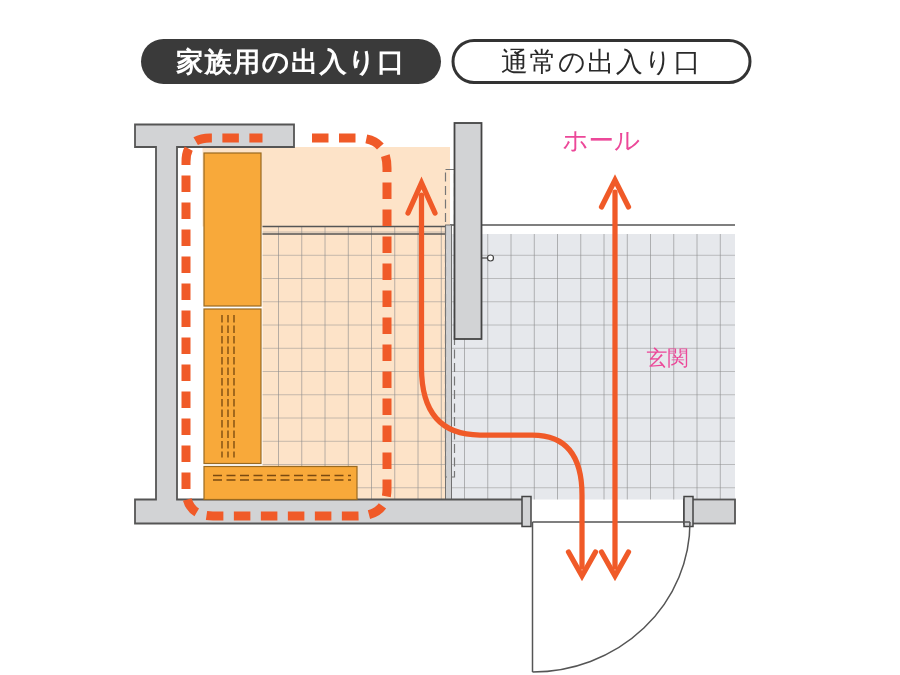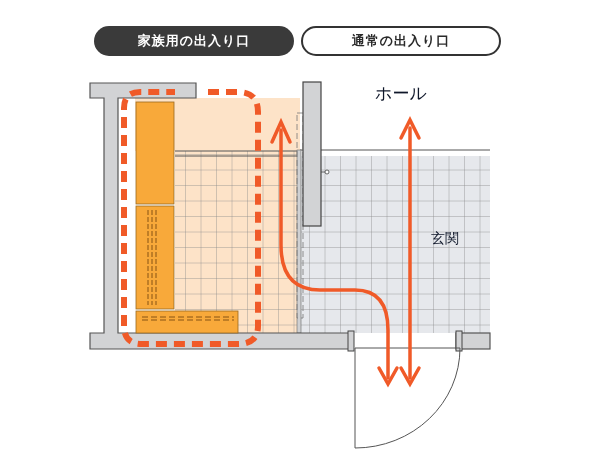--- a/index.html
+++ b/index.html
@@ -1,26 +1,26 @@
 <!DOCTYPE html>
 <html><head>
 <meta charset="utf-8">
 <style>
   html, body { margin: 0; padding: 0; background: #ffffff; }
   body { width: 600px; height: 450px; position: relative; overflow: hidden;
          font-family: "DejaVu Sans", sans-serif; }
   .label-pill {
     position: absolute; top: 26px; height: 30px; border-radius: 15px;
     display: flex; align-items: center; justify-content: center;
-    font-size: 13px; font-weight: bold; box-sizing: border-box; letter-spacing: 1px;
+    font-size: 18px; font-weight: bold; box-sizing: border-box; letter-spacing: 1px;
   }
   #pill-family { left: 94px; width: 200px; background: #3a3a3a; color: #ffffff; }
   #pill-normal { left: 301px; width: 200px; background: #ffffff; color: #2a2a2a;
-                 border: 2.5px solid #333333; font-weight: bold; }
-  .room-label { position: absolute; font-size: 17px; color: #0f172a; }
+                 border: 2.5px solid #333333; font-weight: normal; }
+  .room-label { position: absolute; font-size: 17px; color: #ec4899; }
   #label-hall { left: 375px; top: 82px; }
   #label-genkan { left: 431px; top: 230px; font-size: 14px; }
   svg#plan { position: absolute; left: 0; top: 0; }
 </style>
 </head>
 <body>
 
 <div id="pill-family" class="label-pill">家族用の出入り口</div>
 <div id="pill-normal" class="label-pill">通常の出入り口</div>
 

